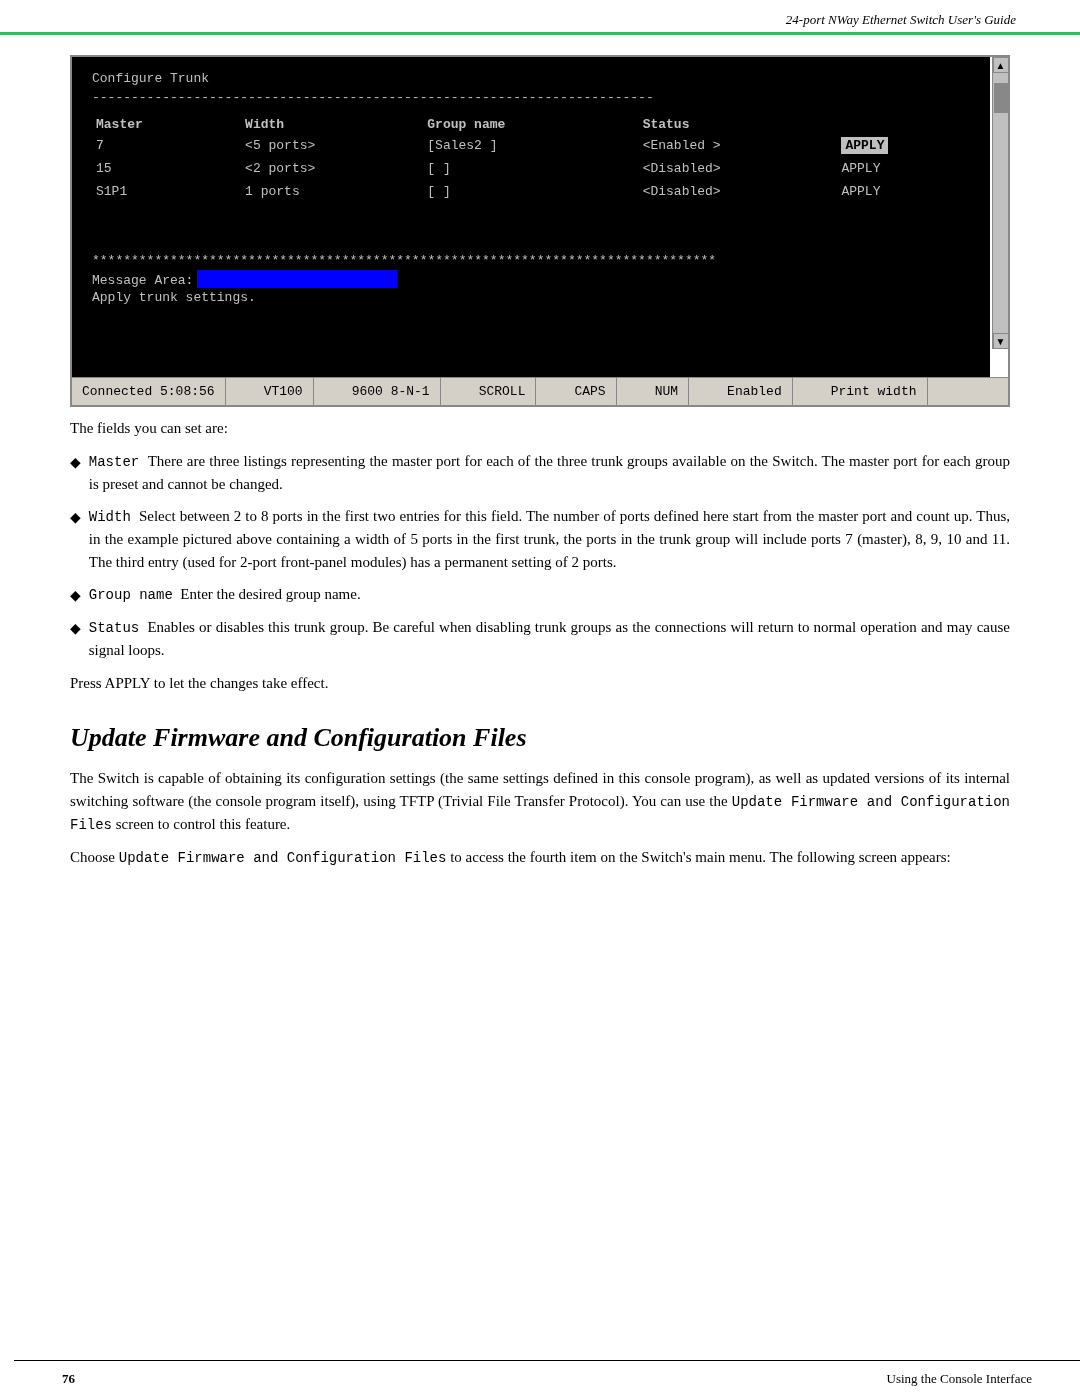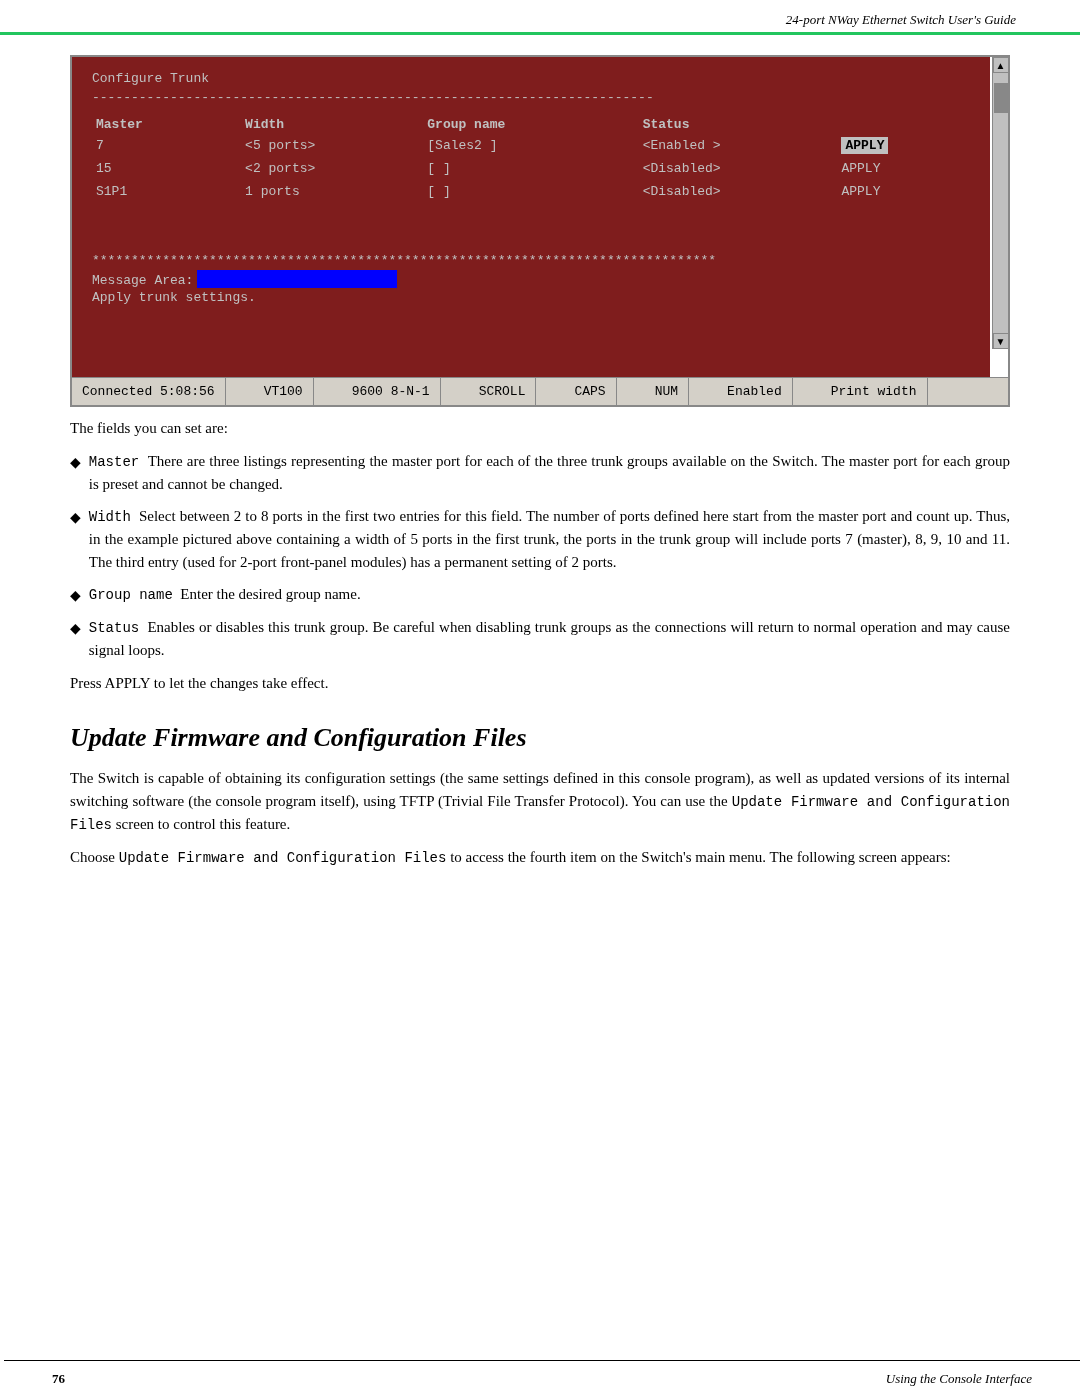--- a/index.html
+++ b/index.html
@@ -33,21 +33,21 @@
 
     
     .terminal-box {
       border: 2px solid #888;
       margin-bottom: 10px;
       background: #fff;
       position: relative;
     }
 
     .terminal-inner {
-      background: #7f1d1d;
+      background: #000000;
       color: #c0c0c0;
       font-family: 'Courier New', Courier, monospace;
       font-size: 13px;
       padding: 14px 20px 9px 20px;
       min-height: 320px;
     }
 
     .terminal-title {
       color: #c0c0c0;
       margin-bottom: 4px;
@@ -279,32 +279,31 @@
     }
 
     
     .page-footer {
       display: flex;
       justify-content: space-between;
       padding: 10px 48px 10px 48px;
       border-top: 1px solid #000;
       position: absolute;
       bottom: 0;
-      left: 4px;
+      left: 14px;
       right: 0;
     }
 
     .footer-page-num {
       font-size: 13px;
       font-weight: bold;
     }
 
     .footer-chapter {
       font-size: 13px;
-      font-style: italic;
       margin-left: 26px;
     }
 
     
     .terminal-wrapper {
       position: relative;
       padding-right: 18px;
     }
   </style>
 </head>

